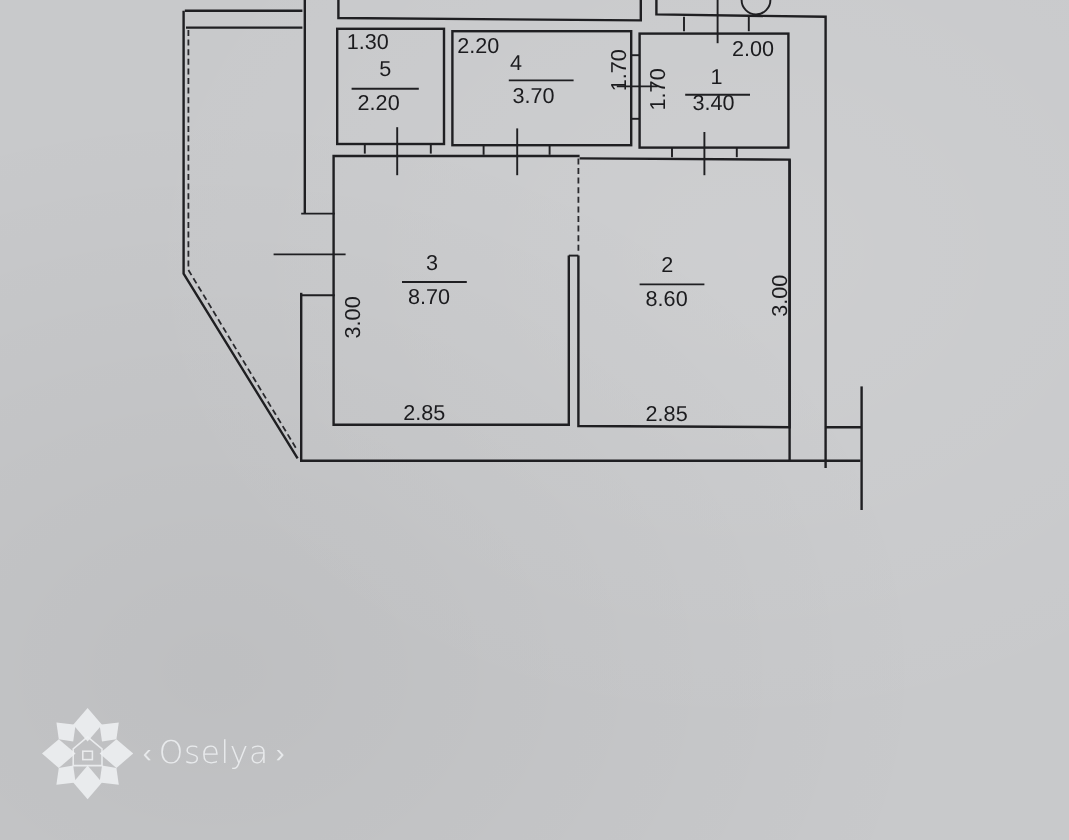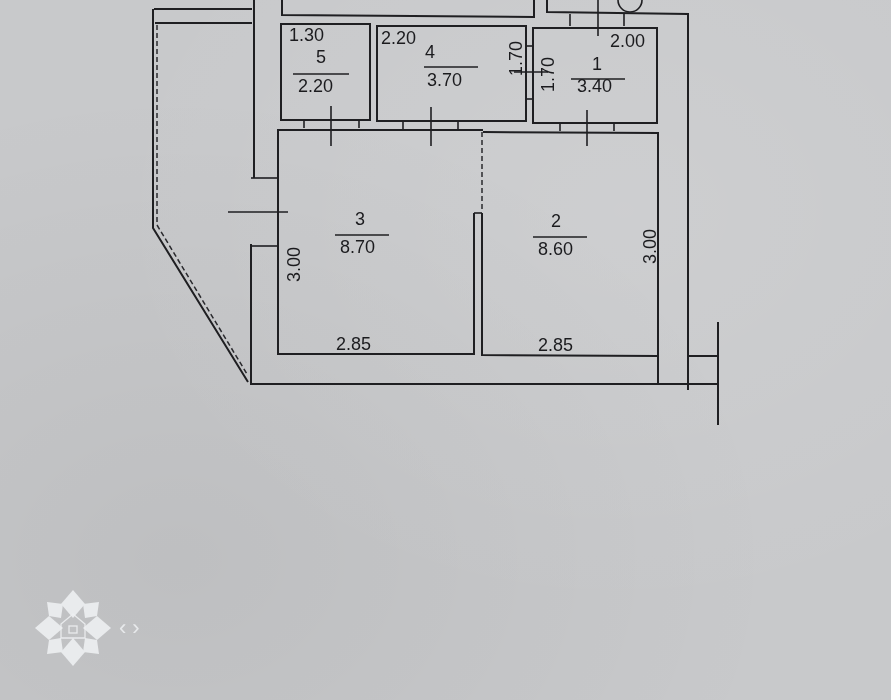--- a/index.html
+++ b/index.html
@@ -158,14 +158,15 @@
       <polygon points="66,14 50,16 52,30 64,28"></polygon>
       <polygon points="14,66 30,64 28,50 16,52"></polygon>
       <polygon points="66,66 50,64 52,50 64,52"></polygon>
     </g>
     <g fill="none" stroke="#eef0f2" stroke-width="1.3" opacity="0.9">
       <polygon points="40,26 52,36 52,50 28,50 28,36"></polygon>
       <rect x="36" y="38" width="8" height="7"></rect>
     </g>
   </svg>
   <span class="lt">‹</span>
+  <span class="brand">Oselya</span>
   <span class="gt">›</span>
 </div>
 
 </body></html>

